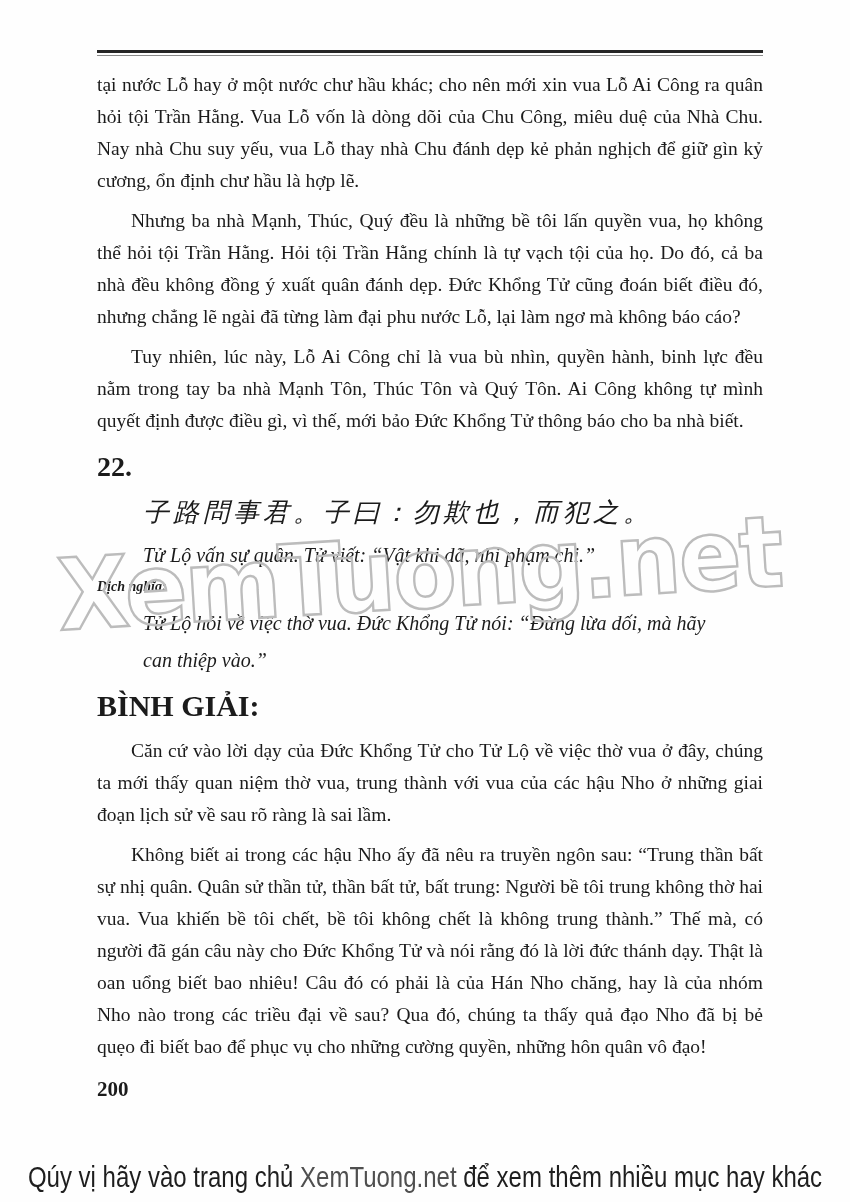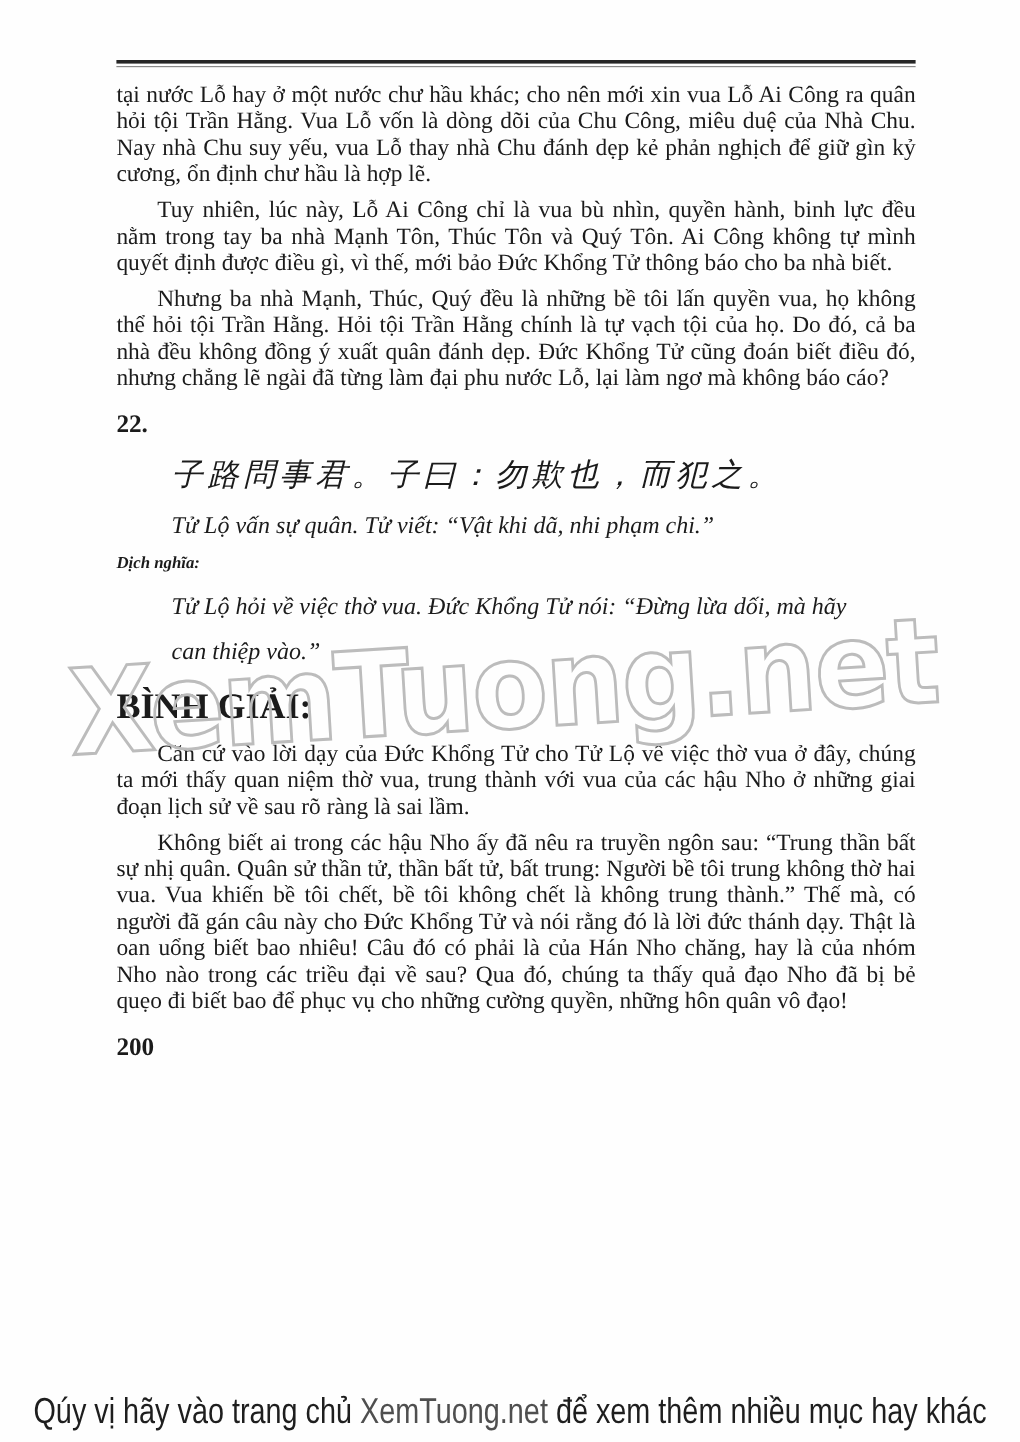--- a/index.html
+++ b/index.html
@@ -24,28 +24,28 @@
     margin: 0 0 7px 0;
   }
   .head-rule {
     border-top: 3px solid #262626;
     border-bottom: 1px solid #8a8a8a;
     height: 2px;
     margin: 0 0 13px 0;
   }
   p.body {
     font-size: 19.5px;
-    line-height: 22px;
+    line-height: 32px;
     text-align: justify;
     margin: 0 0 8px 0;
     text-indent: 34px;
   }
   p.body.noindent { text-indent: 0; }
   .section-num {
-    font-size: 21px;
+    font-size: 28px;
     font-weight: bold;
     margin: 14px 0 12px 0;
   }
   .chinese {
     font-size: 26px;
     padding-left: 46px;
     letter-spacing: 4px;
     margin: 0 0 14px 0;
     font-family: "Liberation Serif", serif;
     font-style: italic;
@@ -111,23 +111,23 @@
 <body>
 
 <div class="page">
 
   <div class="content">
 
     <div class="head-rule"></div>
 
     <p class="body noindent">tại nước Lỗ hay ở một nước chư hầu khác; cho nên mới xin vua Lỗ Ai Công ra quân hỏi tội Trần Hằng. Vua Lỗ vốn là dòng dõi của Chu Công, miêu duệ của Nhà Chu. Nay nhà Chu suy yếu, vua Lỗ thay nhà Chu đánh dẹp kẻ phản nghịch để giữ gìn kỷ cương, ổn định chư hầu là hợp lẽ.</p>
 
+    <p class="body">Nhưng ba nhà Mạnh, Thúc, Quý đều là những bề tôi lấn quyền vua, họ không thể hỏi tội Trần Hằng. Hỏi tội Trần Hằng chính là tự vạch tội của họ. Do đó, cả ba nhà đều không đồng ý xuất quân đánh dẹp. Đức Khổng Tử cũng đoán biết điều đó, nhưng chẳng lẽ ngài đã từng làm đại phu nước Lỗ, lại làm ngơ mà không báo cáo?</p>
+
     <p class="body">Tuy nhiên, lúc này, Lỗ Ai Công chỉ là vua bù nhìn, quyền hành, binh lực đều nằm trong tay ba nhà Mạnh Tôn, Thúc Tôn và Quý Tôn. Ai Công không tự mình quyết định được điều gì, vì thế, mới bảo Đức Khổng Tử thông báo cho ba nhà biết.</p>
-
-    <p class="body">Nhưng ba nhà Mạnh, Thúc, Quý đều là những bề tôi lấn quyền vua, họ không thể hỏi tội Trần Hằng. Hỏi tội Trần Hằng chính là tự vạch tội của họ. Do đó, cả ba nhà đều không đồng ý xuất quân đánh dẹp. Đức Khổng Tử cũng đoán biết điều đó, nhưng chẳng lẽ ngài đã từng làm đại phu nước Lỗ, lại làm ngơ mà không báo cáo?</p>
 
     <div class="section-num">22.</div>
 
     <div class="chinese">子路問事君。子曰：勿欺也，而犯之。</div>
 
     <div class="translit">Tử Lộ vấn sự quân. Tử viết: “Vật khi dã, nhi phạm chi.”</div>
 
     <div class="label-italic">Dịch nghĩa:</div>
 
     <div class="translation">Tử Lộ hỏi về việc thờ vua. Đức Khổng Tử nói: “Đừng lừa dối, mà hãy can thiệp vào.”</div>

